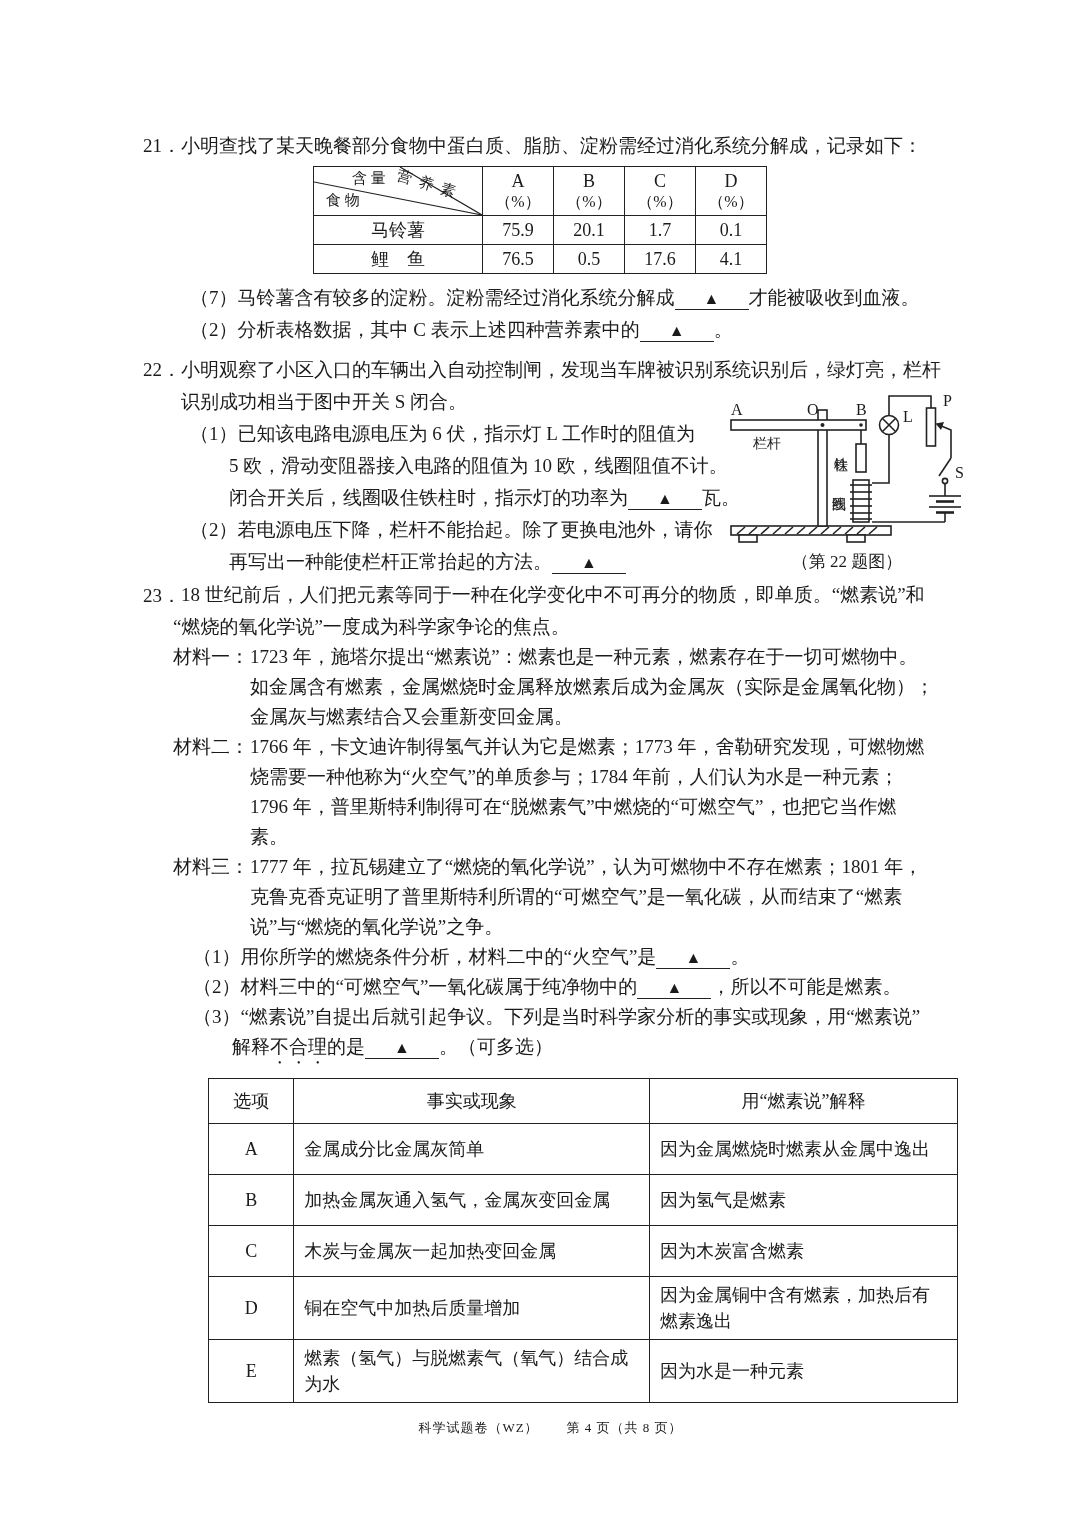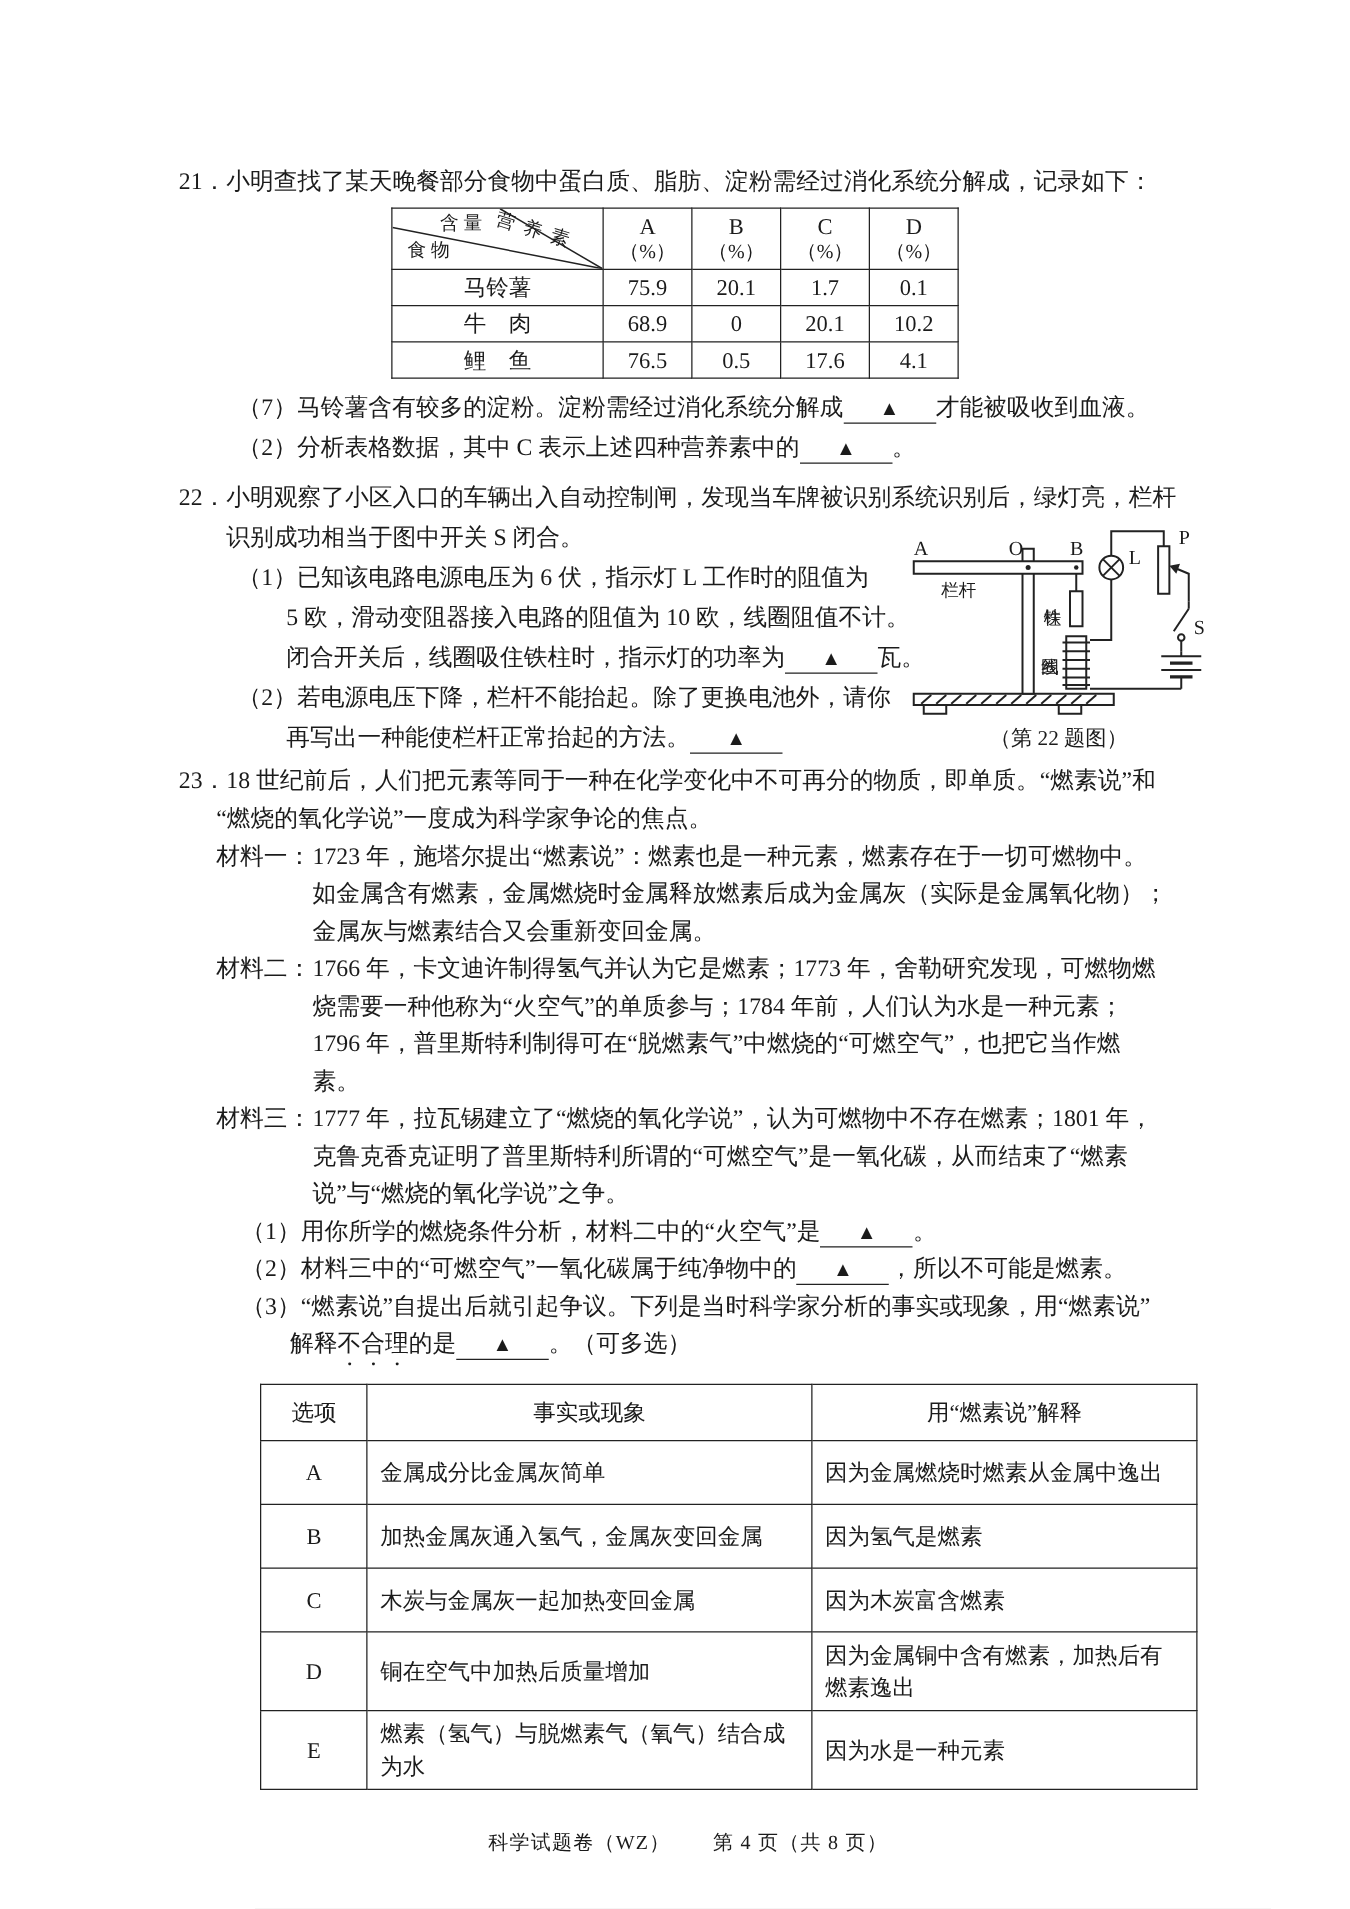--- a/index.html
+++ b/index.html
@@ -6,21 +6,21 @@
   .sheet{
     position:relative;
     width:1080px;height:1527px;
     background:#ffffff;
     font-family:"Liberation Serif","DejaVu Serif",serif;
     color:#1b1b1b;
     overflow:hidden;
   }
   .content{position:absolute;left:143px;top:130px;width:815px;}
   .ln{white-space:nowrap;line-height:32px;font-size:19px;}
-  .qline{display:flex;align-items:center;}
+  .qline{display:flex;}
   .qnum{flex:0 0 38px;font-size:19px;line-height:32px;}
   .ind37{padding-left:38px;}
   .ind30{padding-left:30px;}
   .ind47{padding-left:47px;}
   .ind50{padding-left:50px;}
   .ind85{padding-left:86px;}
   .ind89{padding-left:89px;}
   .blank{
     display:inline-block;min-width:66px;text-align:center;
     border-bottom:1.6px solid #222;font-size:16px;line-height:20px;
@@ -64,21 +64,21 @@
   
   .ptable{border-collapse:collapse;margin:10px 0 0 65px;table-layout:fixed;}
   .ptable td{border:1.5px solid #222;font-size:18px;padding:2px 10px;vertical-align:middle;}
   .ptable .optcol{width:66px;text-align:center;}
   .ptable .factcol{width:346px;}
   .ptable .expcol{width:296px;}
   .ptable .hrow2 td{height:40px;text-align:center;}
   .ptable .r-s td{height:46px;}
   .ptable .r-l td{height:58px;line-height:26px;}
   
-  .footer{margin-top:32px;text-align:center;font-size:16px;letter-spacing:1px;}
+  .footer{margin-top:16px;text-align:center;font-size:13px;letter-spacing:1px;}
 </style>
 </head>
 <body>
 
 <div class="sheet">
   <div class="content">
 
     <div>
       <div class="ln qline">
         <span class="qnum">21．</span>
@@ -113,27 +113,20 @@
             <div class="hletter">D</div>
             <div class="hunit">（%）</div>
           </td>
         </tr>
         <tr class="drow">
           <td>马铃薯</td>
           <td>75.9</td>
           <td>20.1</td>
           <td>1.7</td>
           <td>0.1</td>
-        </tr>
-        <tr class="drow">
-          <td>牛　肉</td>
-          <td>68.9</td>
-          <td>0</td>
-          <td>20.1</td>
-          <td>10.2</td>
         </tr>
         <tr class="drow">
           <td>鲤　鱼</td>
           <td>76.5</td>
           <td>0.5</td>
           <td>17.6</td>
           <td>4.1</td>
         </tr>
       </tbody>
         </table>

